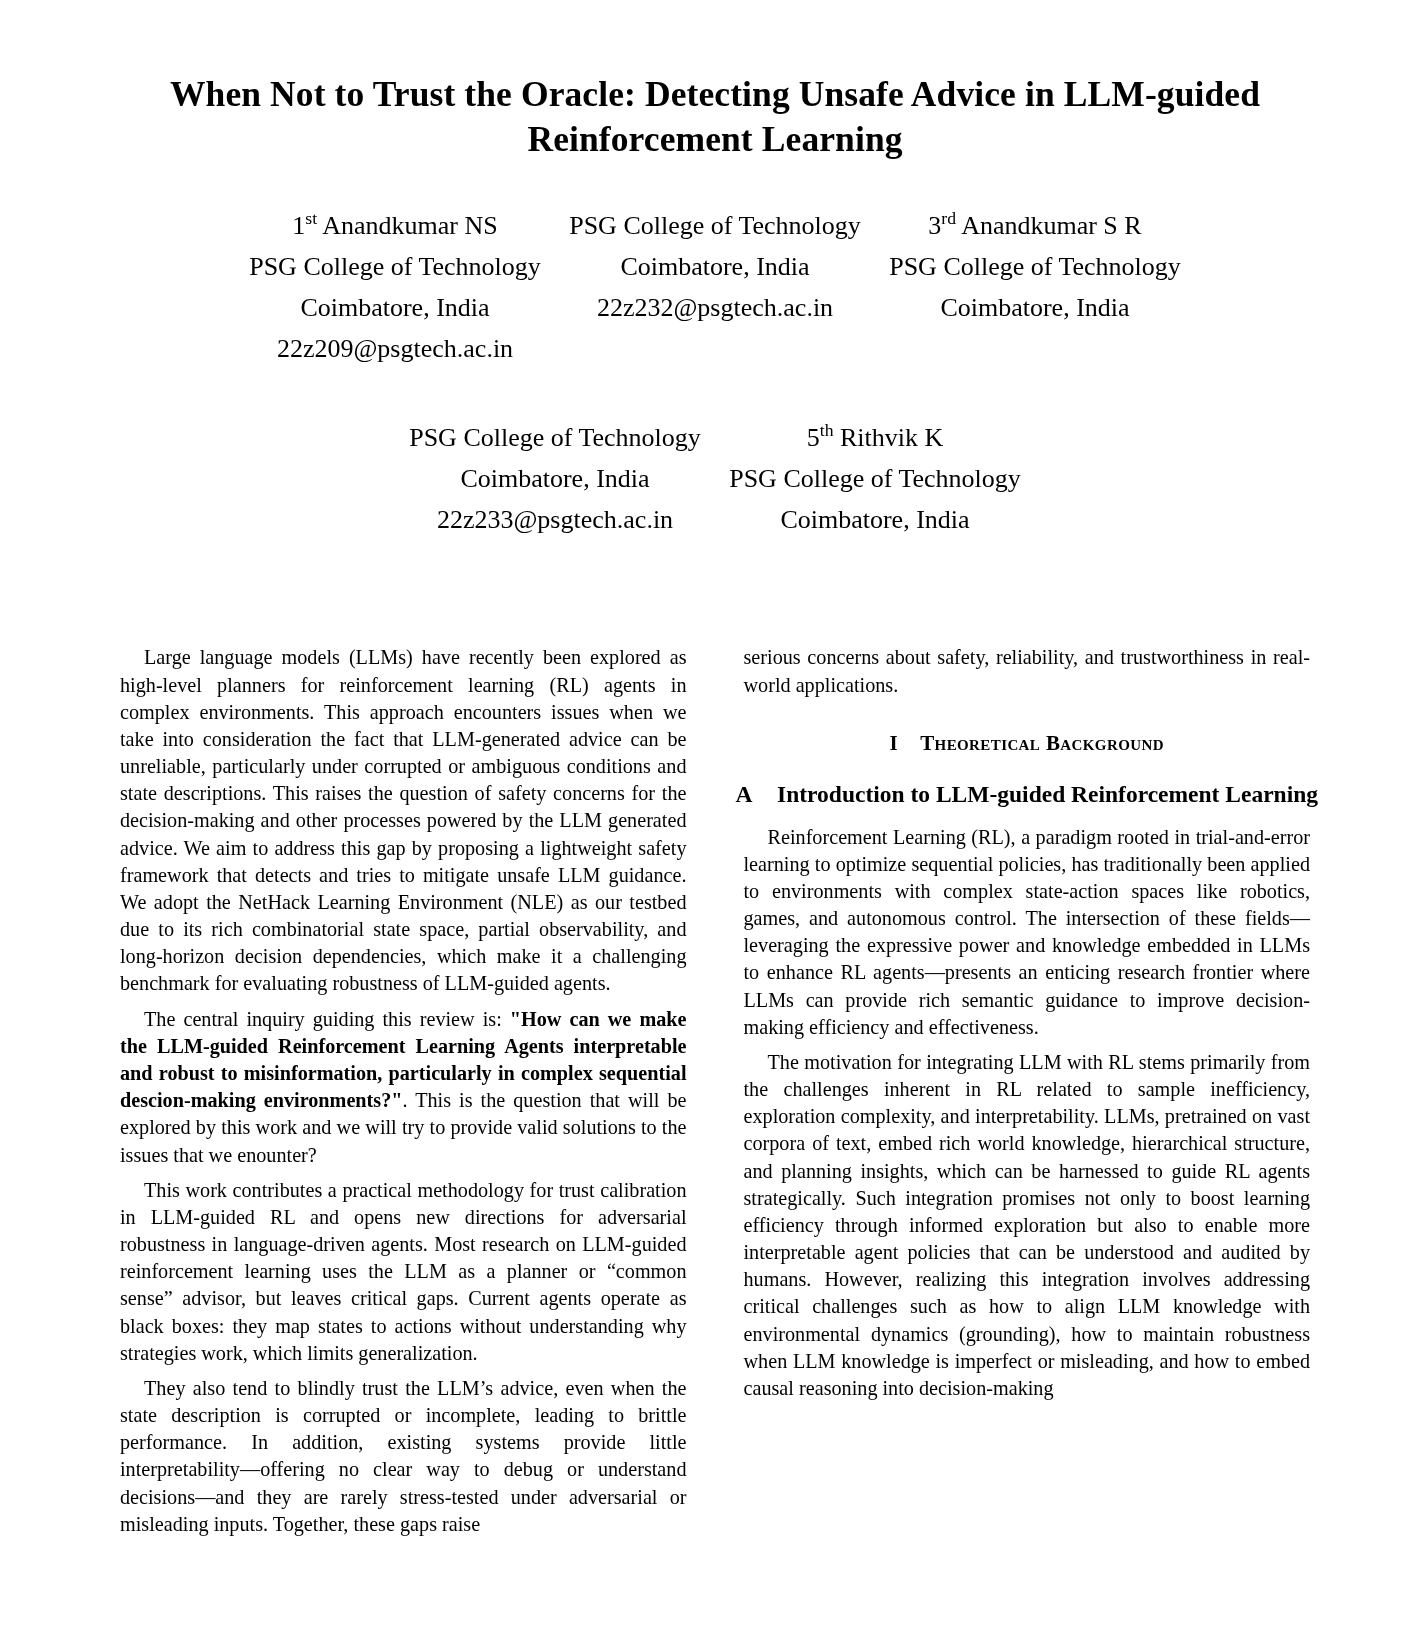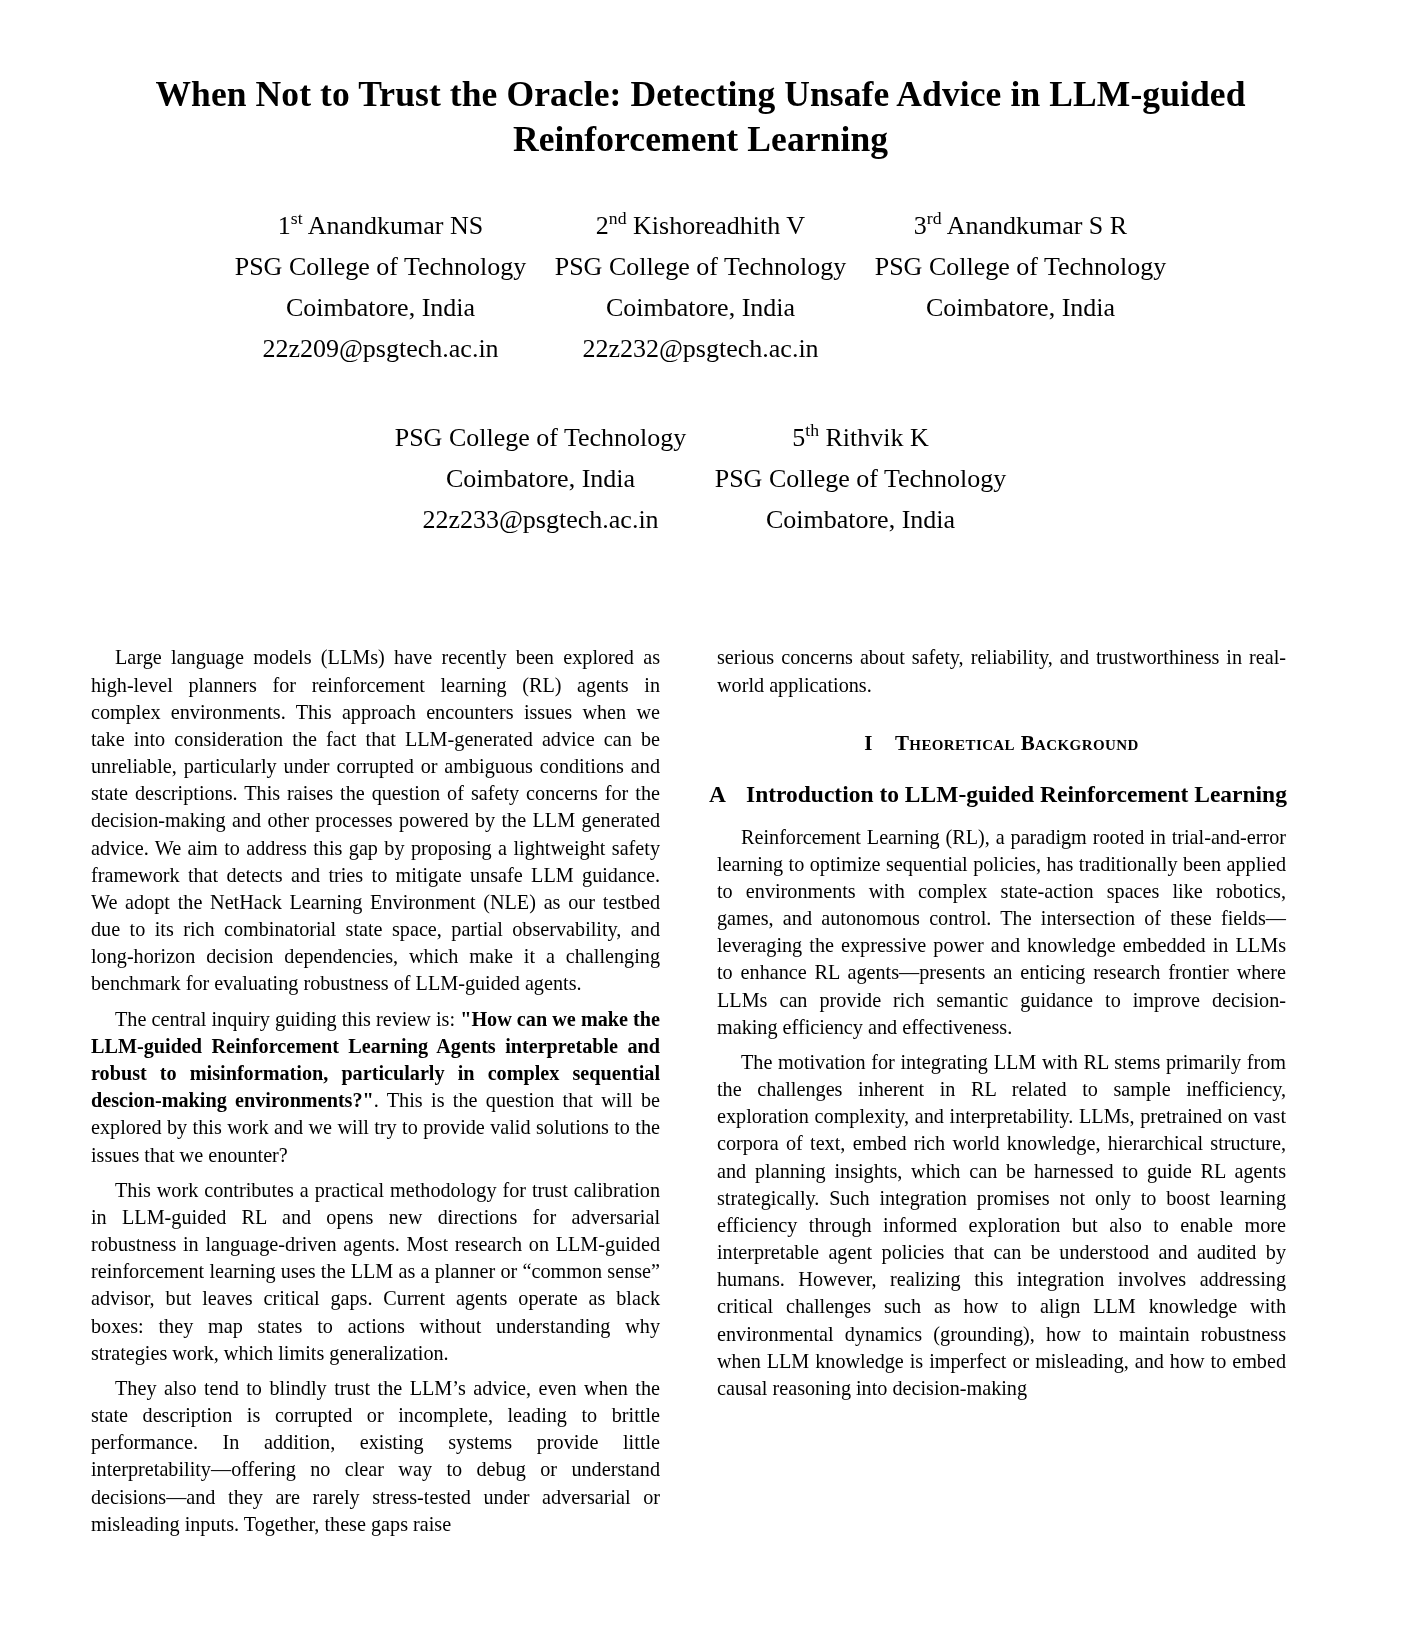--- a/index.html
+++ b/index.html
@@ -12,21 +12,21 @@
     height: 1626px;
     font-family: "Liberation Serif", "DejaVu Serif", serif;
     color: #000000;
     overflow: hidden;
   }
   .page {
     width: 1422px;
     height: 1626px;
     position: relative;
     box-sizing: border-box;
-    padding: 62px 104px 0 83px;
+    padding: 62px 104px 0 112px;
   }
   
   .title {
     font-size: 35.5px;
     font-weight: bold;
     text-align: center;
     line-height: 1.28;
     letter-spacing: 0.1px;
     margin: 10px 22px 0 22px;
   }
@@ -99,38 +99,38 @@
     line-height: 1.3;
     display: flex;
     gap: 20px;
     text-align: left;
   }
   h3.subsection .num {
     flex: none;
   }
   h3.subsection .txt {
     flex: 1;
+    text-align: right;
   }
 </style>
 </head>
 <body>
 
 <div class="page">
 
   <div class="title">When Not to Trust the Oracle: Detecting Unsafe Advice in LLM-guided Reinforcement Learning</div>
 
   <div class="authors-row row1">
     <div class="author">
       <div class="ord"><span>1</span><sup>st</sup> <span>Anandkumar NS</span></div>
       <div>PSG College of Technology</div>
       <div>Coimbatore, India</div>
       <div>22z209@psgtech.ac.in</div>
     </div>
     <div class="author">
-      <div class="ord"><span>2</span><sup>nd</sup> <span>Kishoreadhith V</span></div>
       <div>PSG College of Technology</div>
       <div>Coimbatore, India</div>
       <div>22z232@psgtech.ac.in</div>
     </div>
     <div class="author">
       <div class="ord"><span>3</span><sup>rd</sup> <span>Anandkumar S R</span></div>
       <div>PSG College of Technology</div>
       <div>Coimbatore, India</div>
     </div>
   </div>

